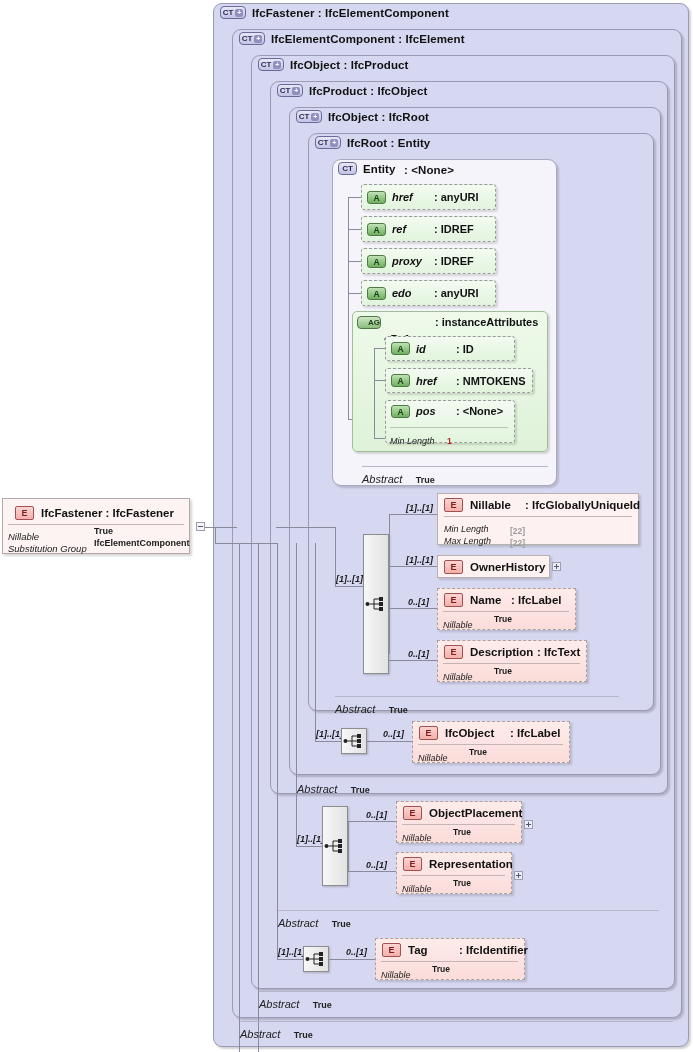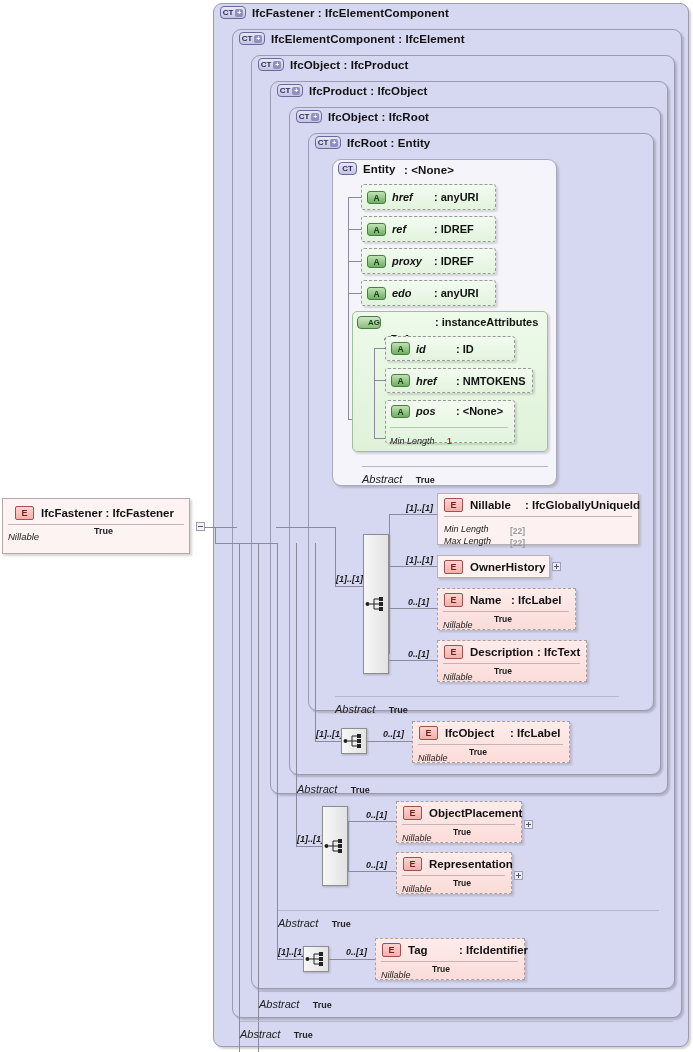--- a/index.html
+++ b/index.html
@@ -301,20 +301,24 @@
   <div class="root-el" style="left:2px;top:498px;width:188px;height:56px;"></div>
   <div class="root-head" style="left:8px;top:500px;">
     <span class="e-badge">E</span>
     <span class="root-title">IfcFastener : IfcFastener</span>
   </div>
   <div class="root-sep" style="left:8px;top:524px;width:176px;"></div>
   <div class="root-prop" style="left:8px;top:526px;width:176px;">
     <i>Nillable</i>
     <b>True</b>
   </div>
+  <div class="root-prop" style="left:8px;top:538px;width:176px;">
+    <i>Substitution Group</i>
+    <b>IfcElementComponent</b>
+  </div>
   <div class="minusbox" style="left:196px;top:522px;"></div>
 
   <div class="ln lnh" style="left:205px;top:527px;width:32px;height:1px;"></div>
   <div class="ln lnh" style="left:215px;top:543px;width:62px;height:1px;"></div>
 
   <div class="ln lnv" style="left:215px;top:527px;width:1px;height:17px;"></div>
 
   <div class="ln lnv" style="left:335px;top:527px;width:1px;height:59px;"></div>
   <div class="ln lnh" style="left:276px;top:527px;width:60px;height:1px;"></div>
   <div class="ln lnh" style="left:335px;top:586px;width:28px;height:1px;"></div>

